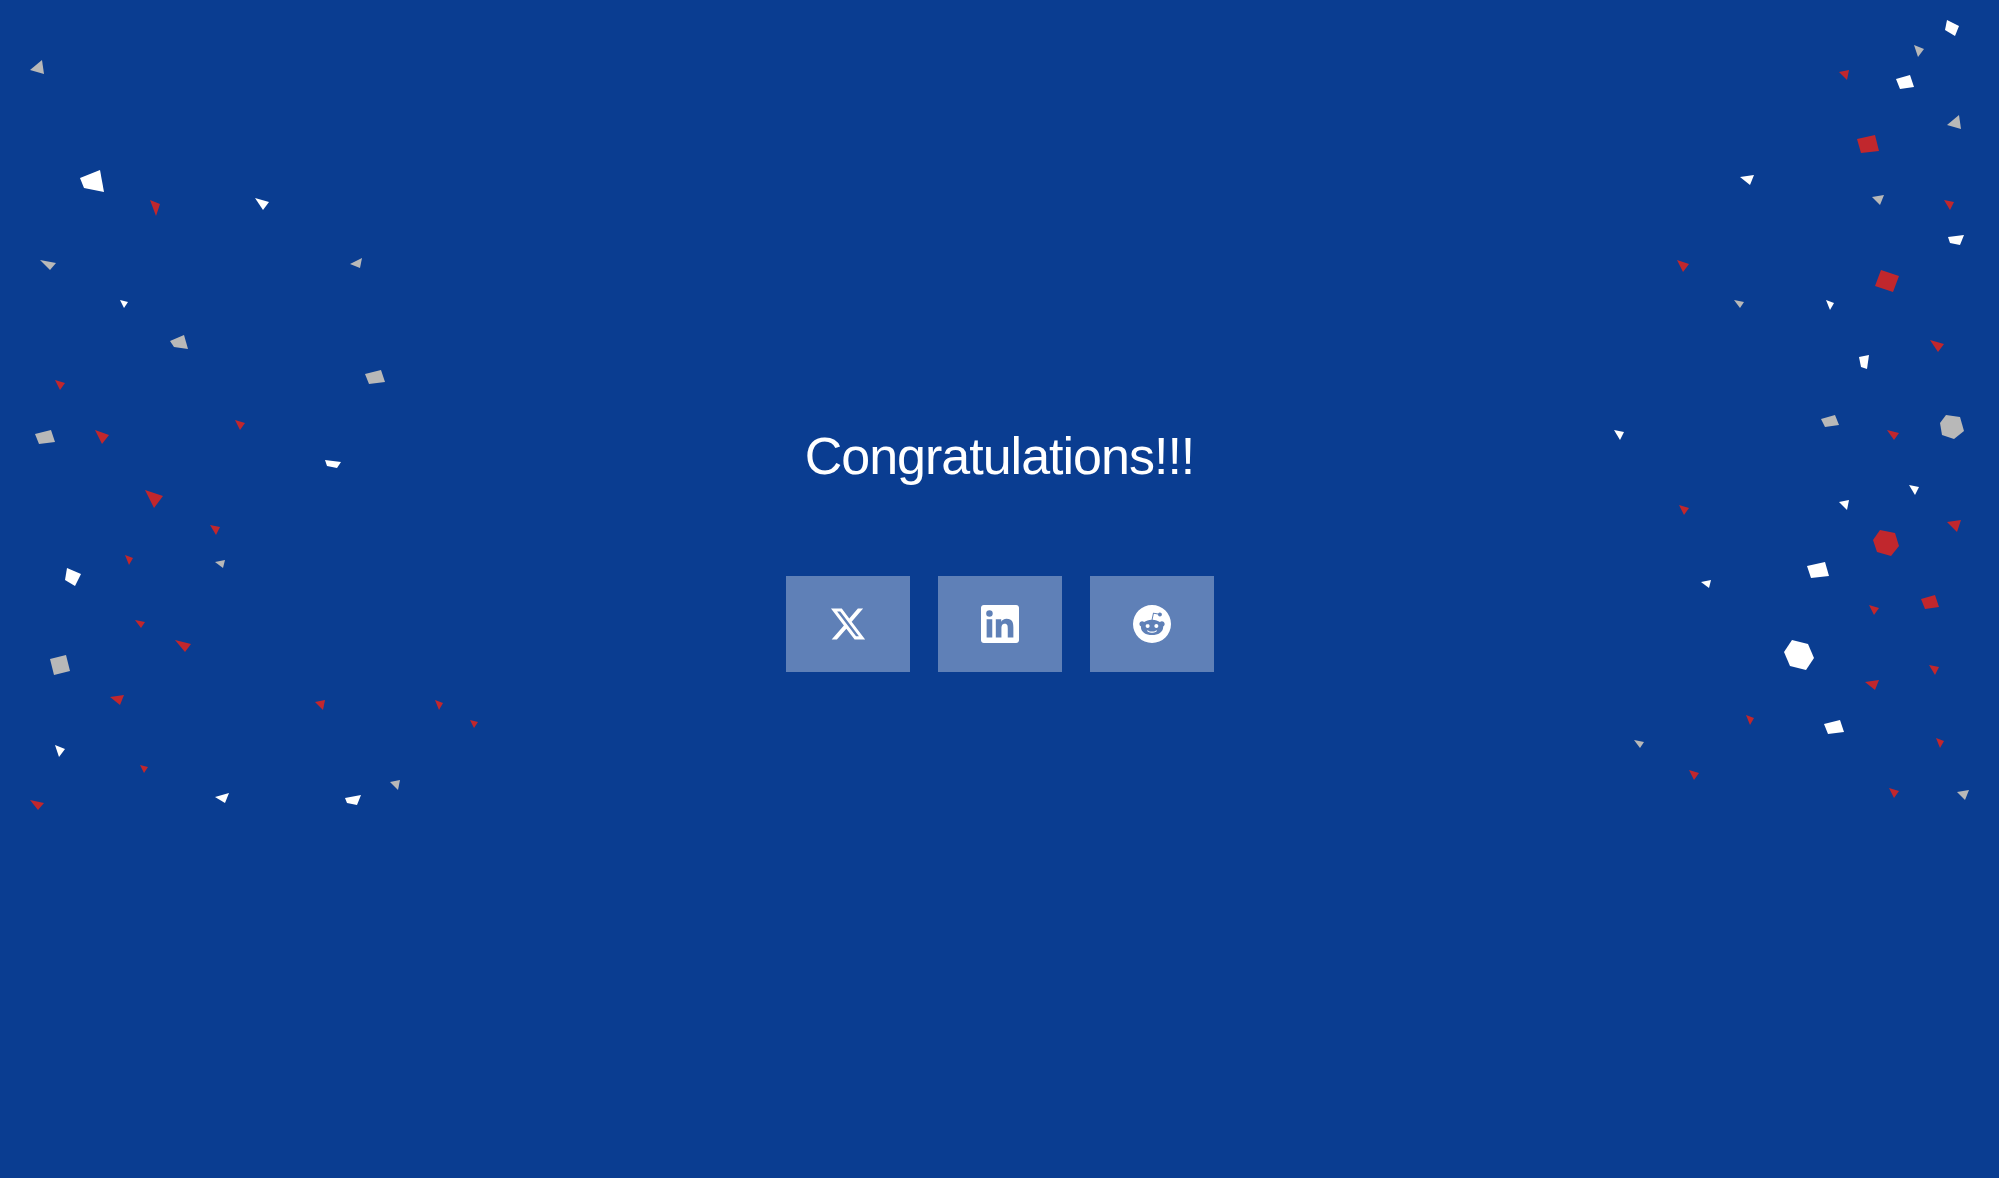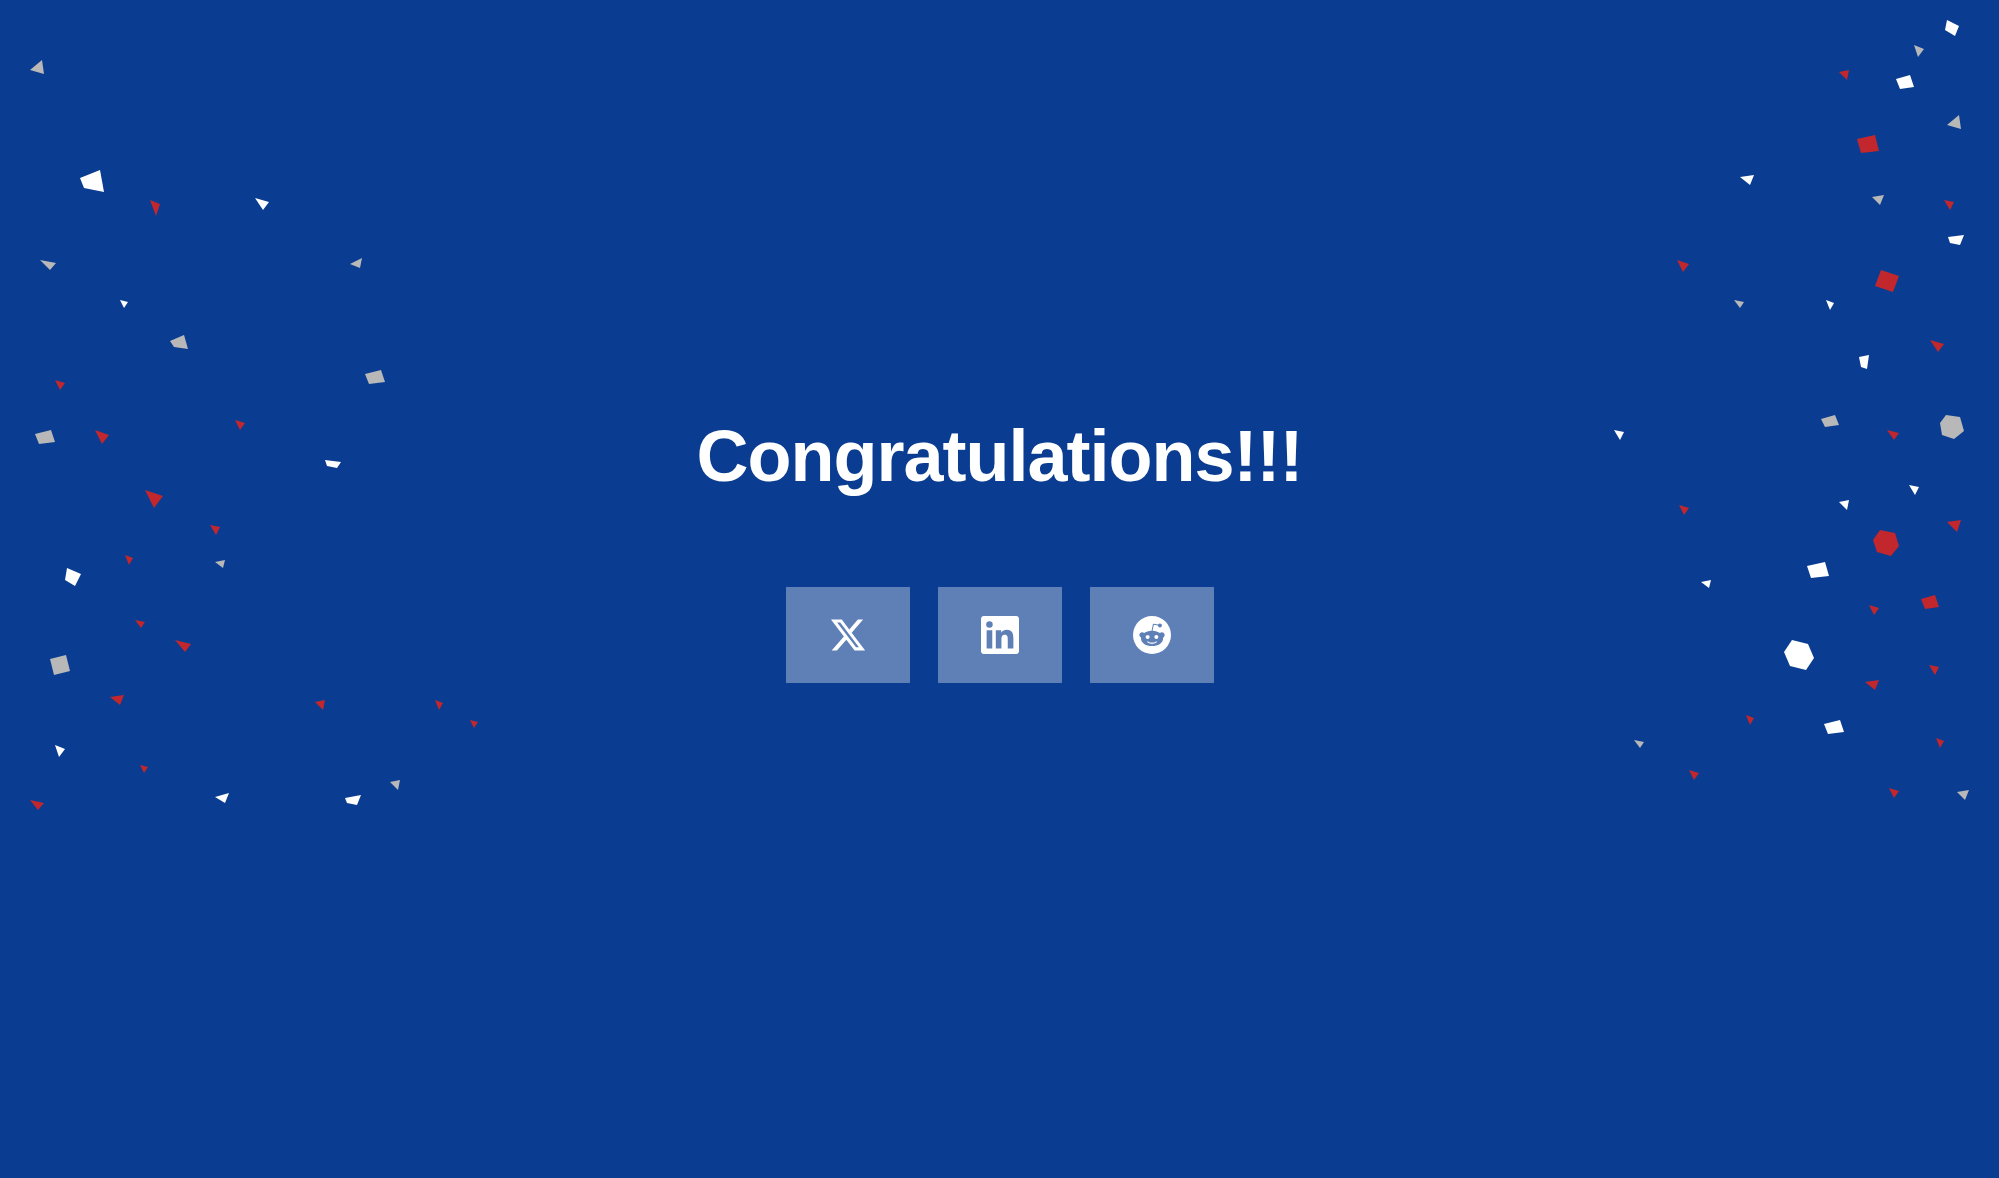--- a/index.html
+++ b/index.html
@@ -15,22 +15,22 @@
     height: 100vh;
     display: flex;
     flex-direction: column;
     align-items: center;
     justify-content: center;
     position: relative;
     padding-bottom: 80px;
   }
   .heading {
     color: #ffffff;
-    font-size: 72px;
-    font-weight: 700;
+    font-size: 52px;
+    font-weight: 400;
     letter-spacing: -1px;
     text-align: right;
   }
   .subheading {
     color: #ffffff;
     font-size: 34px;
     font-weight: 400;
     margin-top: 18px;
     text-align: center;
   }

